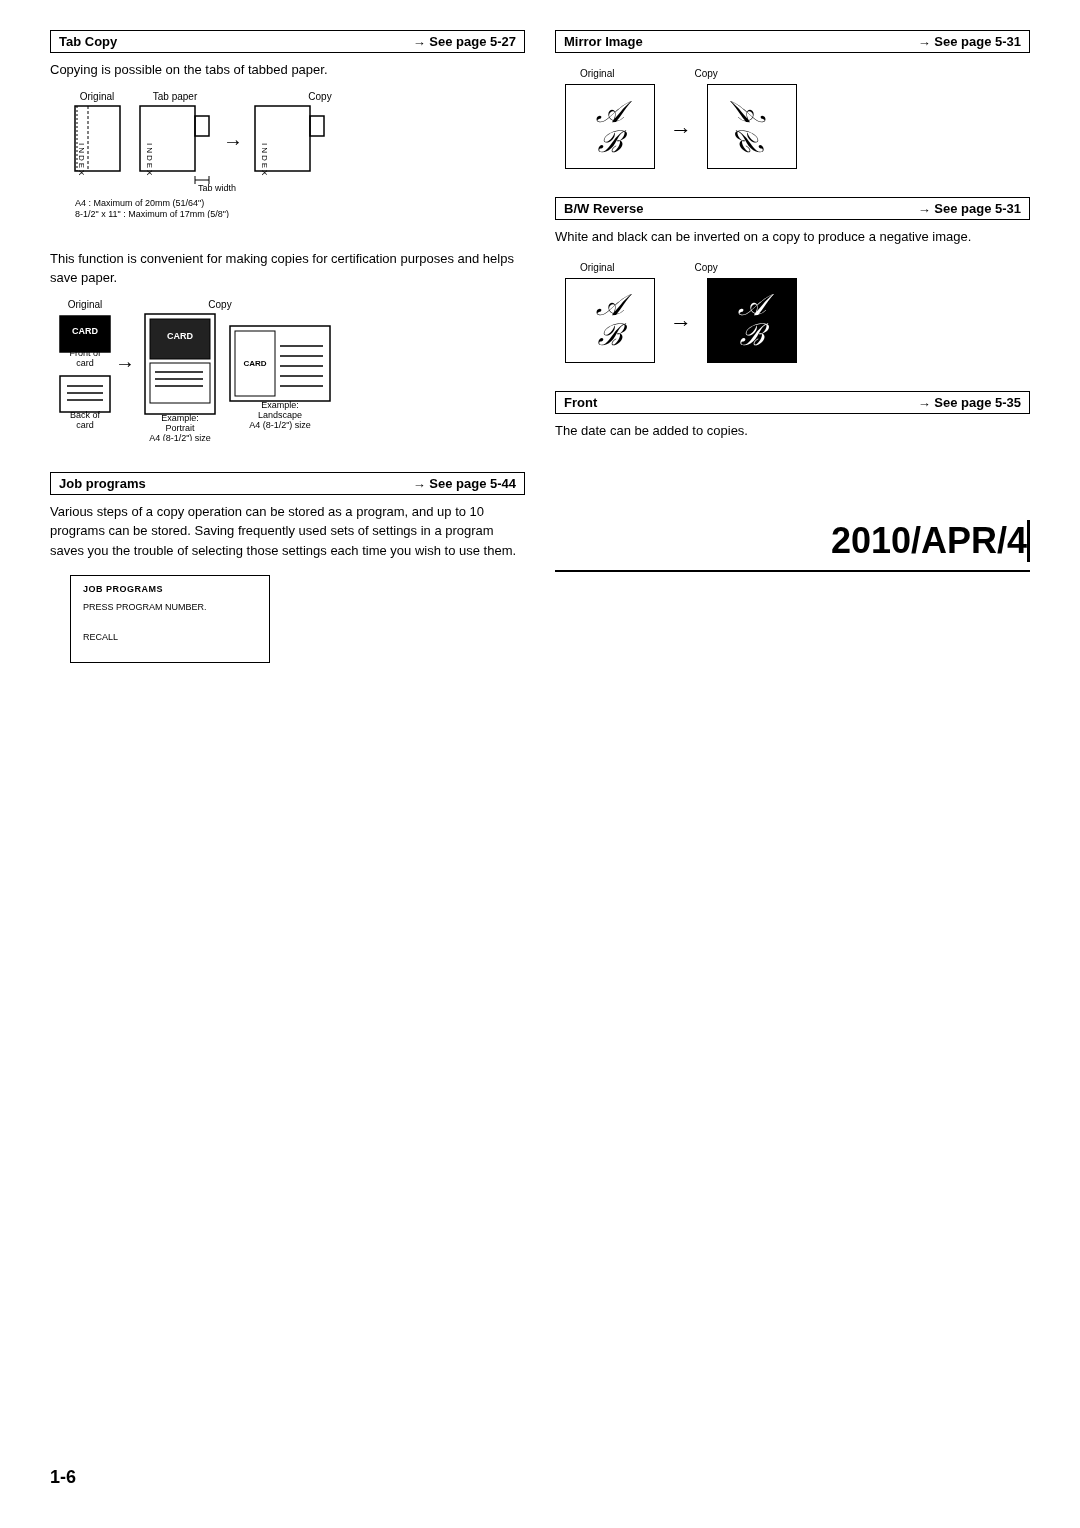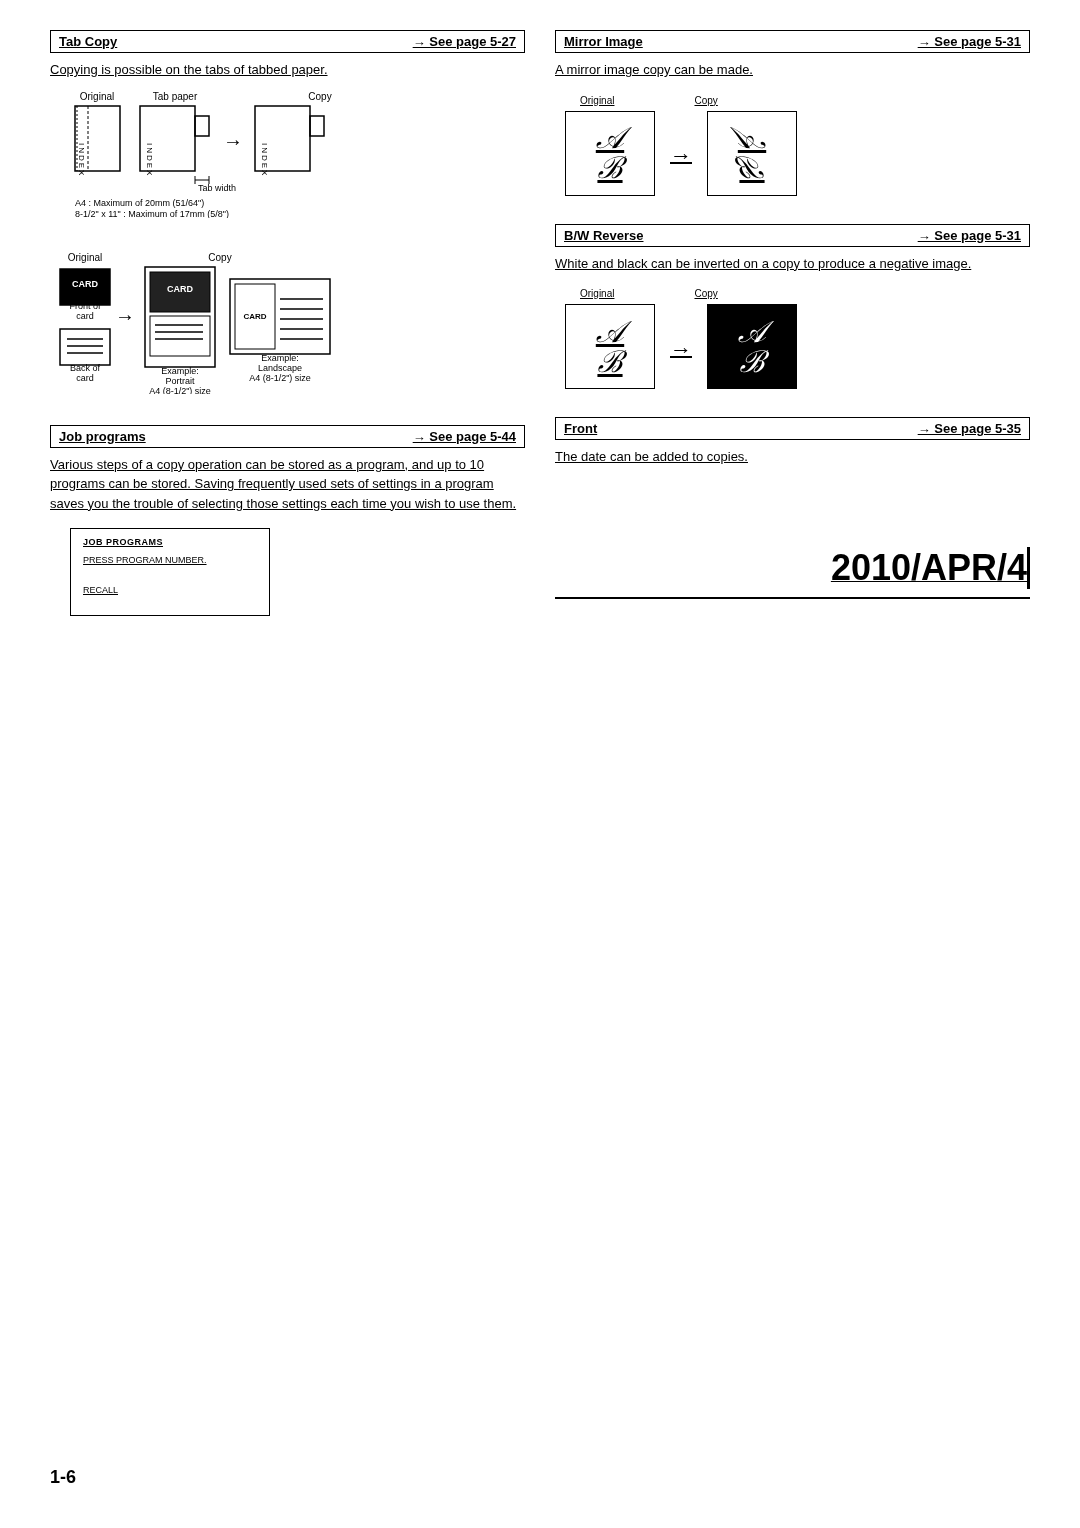--- a/index.html
+++ b/index.html
@@ -25,21 +25,20 @@
     .main-features-header span {
       font-weight: bold;
       font-size: 13px;
       letter-spacing: 1px;
     }
 
     
     .two-col {
       display: flex;
       gap: 30px;
-      text-decoration: underline;
     }
     .col-left { flex: 1; }
     .col-right { flex: 1; }
 
     
     .feature-section {
       margin-bottom: 28px;
     }
     .feature-title-bar {
       display: flex;
@@ -149,20 +148,21 @@
             <line x1="154" y1="88" x2="154" y2="96" stroke="#000" stroke-width="1"></line>
             <text x="143" y="103" font-size="9">Tab width</text>
 
             <text x="20" y="118" font-size="9">A4 : Maximum of 20mm (51/64")</text>
             <text x="20" y="129" font-size="9">8-1/2" x 11" : Maximum of 17mm (5/8")</text>
           </svg>
         </div>
       </div>
 
       <div class="feature-section">
+        <p class="feature-desc">This function is convenient for making copies for certification purposes and helps save paper.</p>
 
         <div style="margin: 8px 0 5px 5px;">
           <svg width="380" height="145">
 
             <text x="30" y="12" font-size="10" text-anchor="middle">Original</text>
             <text x="165" y="12" font-size="10" text-anchor="middle">Copy</text>
 
             <rect x="5" y="20" width="50" height="36" fill="#000" stroke="#000" stroke-width="1.5"></rect>
             <text x="30" y="38" font-size="9" font-weight="bold" fill="white" text-anchor="middle">CARD</text>
 
@@ -227,21 +227,20 @@
       </div>
     </div>
 
     <div class="col-right">
 
       <div class="feature-section">
         <div class="feature-title-bar">
           <span class="feature-title">Mirror Image</span>
           <span class="see-page">→ See page 5-31</span>
         </div>
-        <p class="feature-desc">A mirror image copy can be made.</p>
 
         <div style="margin: 15px 0 10px 10px;">
           <div style="display:flex; gap:30px; margin-bottom:5px;">
             <span style="font-size:10px; margin-left:15px;">Original</span>
             <span style="font-size:10px; margin-left:50px;">Copy</span>
           </div>
           <div style="display:flex; align-items:center; gap:15px;">
             <div style="width:90px; height:85px; border:1.5px solid #000; display:flex; flex-direction:column; align-items:center; justify-content:center;">
               <span style="font-style:italic; font-size:30px; font-family:'Times New Roman',serif; line-height:1;">𝒜</span>
               <span style="font-style:italic; font-size:30px; font-family:'Times New Roman',serif; line-height:1;">ℬ</span>

